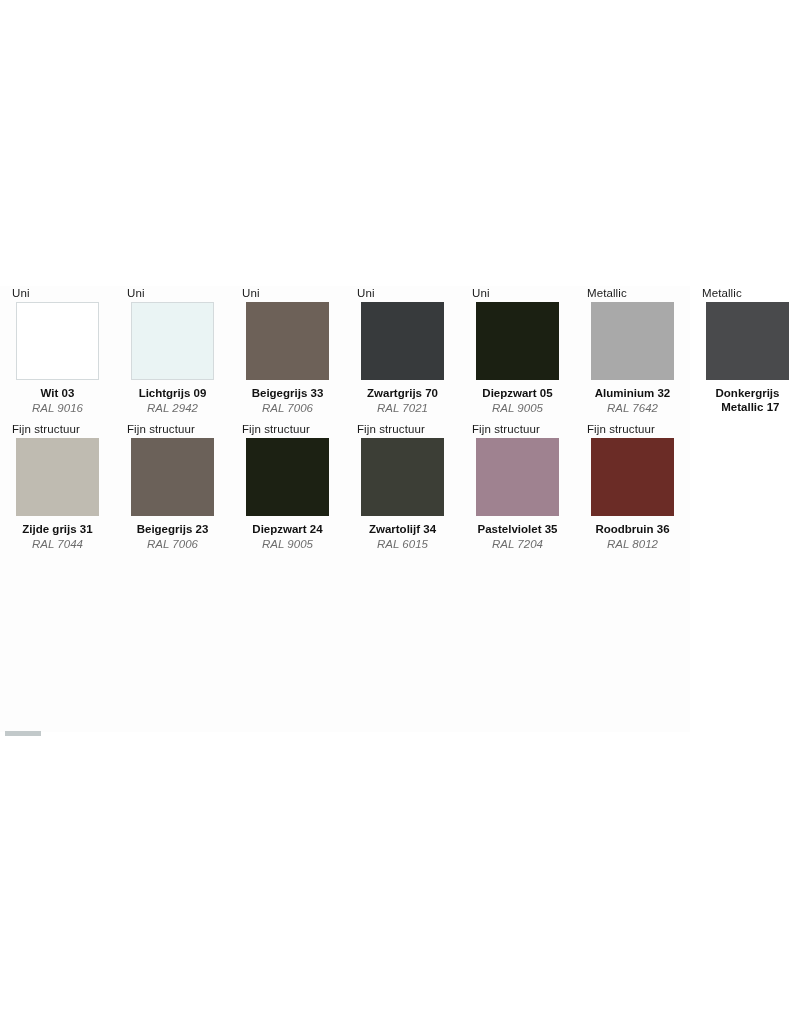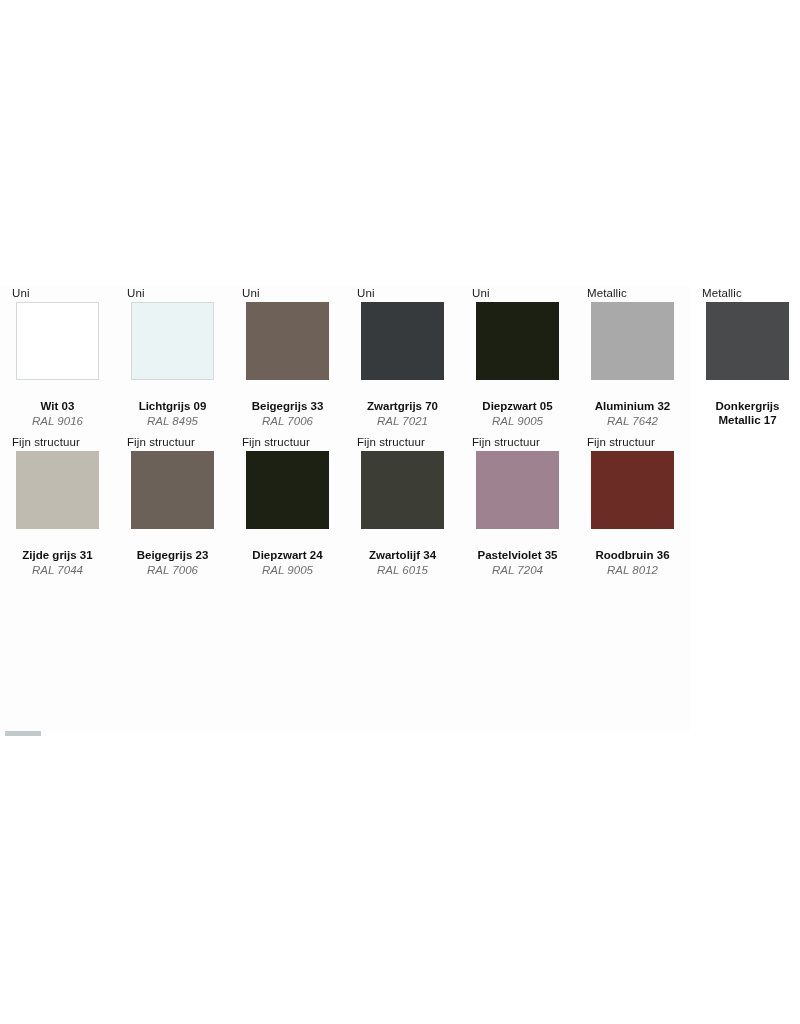--- a/index.html
+++ b/index.html
@@ -63,26 +63,26 @@
     width: 83px;
     height: 78px;
     margin-top: 1px;
     box-sizing: border-box;
   }
   .swatch-chip.bordered {
     border: 1px solid #d4dadc;
   }
 
   .swatch-name {
-    margin-top: 19px;
+    margin-top: 6px;
     font-size: 11.5px;
     line-height: 14px;
     font-weight: bold;
     color: #111111;
-    text-align: center;
+    text-align: right;
     white-space: pre-line;
     max-width: 112px;
   }
 
   .swatch-ral {
     margin-top: 1px;
     font-size: 11.5px;
     line-height: 14px;
     font-style: italic;
     color: #6d6d6d;
@@ -109,21 +109,21 @@
       <div class="swatch-cell">
         <div class="finish-label">Uni</div>
         <div class="swatch-chip bordered" style="background: rgb(255, 255, 255);"></div>
         <div class="swatch-name">Wit 03</div>
         <div class="swatch-ral">RAL 9016</div>
       </div>
       <div class="swatch-cell">
         <div class="finish-label">Uni</div>
         <div class="swatch-chip bordered" style="background: rgb(234, 244, 244);"></div>
         <div class="swatch-name">Lichtgrijs 09</div>
-        <div class="swatch-ral">RAL 8495</div>
+        <div class="swatch-ral">RAL 2942</div>
       </div>
       <div class="swatch-cell">
         <div class="finish-label">Uni</div>
         <div class="swatch-chip" style="background: rgb(109, 97, 88);"></div>
         <div class="swatch-name">Beigegrijs 33</div>
         <div class="swatch-ral">RAL 7006</div>
       </div>
       <div class="swatch-cell">
         <div class="finish-label">Uni</div>
         <div class="swatch-chip" style="background: rgb(55, 58, 60);"></div>

